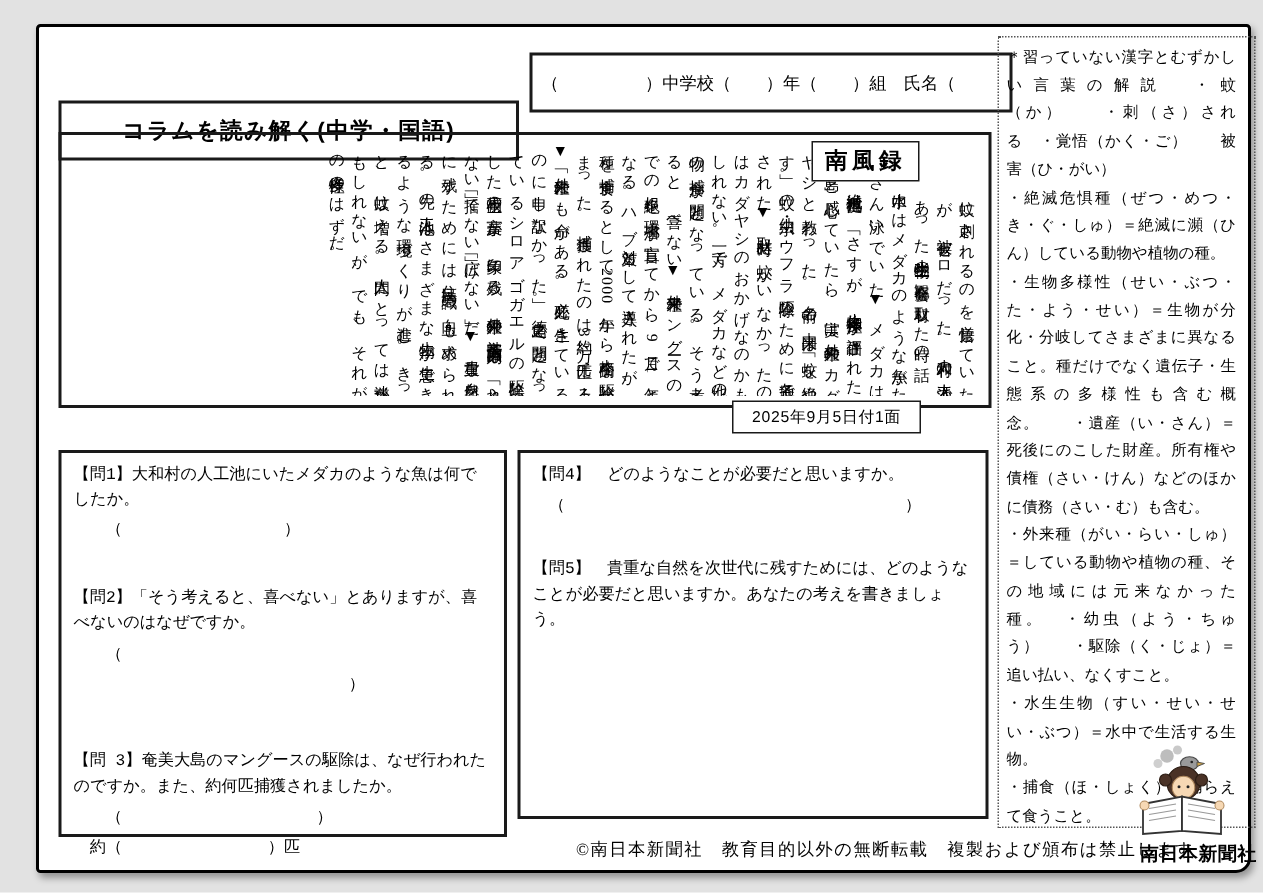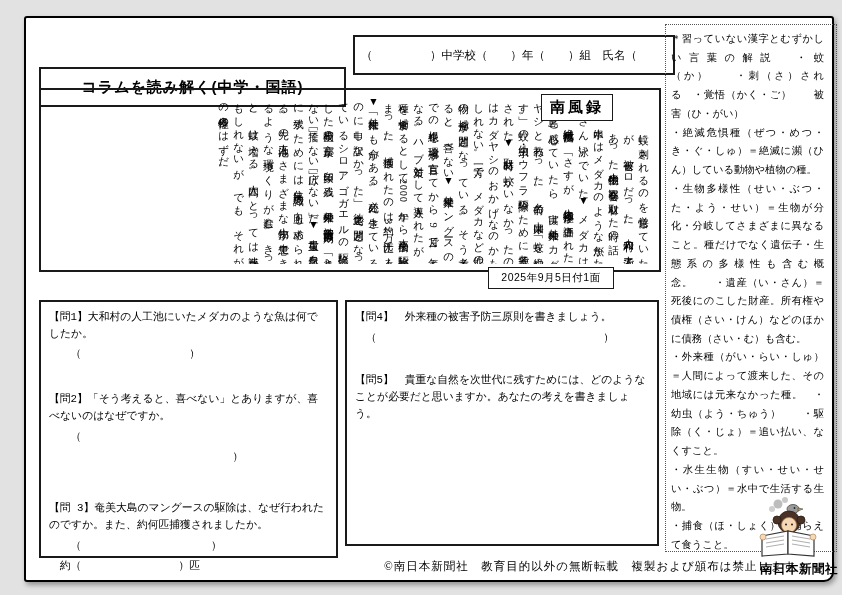--- a/index.html
+++ b/index.html
@@ -131,34 +131,34 @@
     </div>
     <div class="q-item q3">
       <div class="q-text">【問 3】奄美大島のマングースの駆除は、なぜ行われたのですか。また、約何匹捕獲されましたか。</div>
       <div class="q-answer">　　（　　　　　　　　　　　　）</div>
       <div class="q-answer">　約（　　　　　　　　　）匹</div>
     </div>
   </div>
 
   <div class="qbox qbox-right">
     <div class="q-item q4">
-      <div class="q-text">【問4】　外来種の被害予防三原則を書きましょう。</div>
+      <div class="q-text">【問4】　どのようなことが必要だと思いますか。</div>
       <div class="q-answer">　（　　　　　　　　　　　　　　　　　　　　　）</div>
     </div>
     <div class="q-item q5">
       <div class="q-text">【問5】　貴重な自然を次世代に残すためには、どのようなことが必要だと思いますか。あなたの考えを書きましょう。</div>
     </div>
   </div>
 
   <div class="sidebar">
     <div class="sidebar-text">
       <p>＊習っていない漢字とむずかしい言葉の解説　・蚊（か）　　・刺（さ）される　・覚悟（かく・ご）　　被害（ひ・がい）</p>
       <p>・絶滅危惧種（ぜつ・めつ・き・ぐ・しゅ）＝絶滅に瀕（ひん）している動物や植物の種。</p>
       <p>・生物多様性（せい・ぶつ・た・よう・せい）＝生物が分化・分岐してさまざまに異なること。種だけでなく遺伝子・生態系の多様性も含む概念。　　・遺産（い・さん）＝死後にのこした財産。所有権や債権（さい・けん）などのほかに債務（さい・む）も含む。</p>
-      <p>・外来種（がい・らい・しゅ）＝人間によって渡来した、その地域には元来なかった種。　・幼虫（よう・ちゅう）　　・駆除（く・じょ）＝追い払い、なくすこと。</p>
+      <p>・外来種（がい・らい・しゅ）＝している動物や植物の種、その地域には元来なかった種。　・幼虫（よう・ちゅう）　　・駆除（く・じょ）＝追い払い、なくすこと。</p>
       <p>・水生生物（すい・せい・せい・ぶつ）＝水中で生活する生物。</p>
       <p>・捕食（ほ・しょく）＝捕らえて食うこと。</p>
       <p>・根絶（こん・ぜつ）＝根元からすっかりなくすこと。根絶（ね・だ）やし。</p>
 
     </div>
   </div>
 
   <div class="mascot">
     <svg width="80" height="62" viewBox="0 0 80 62">
 

